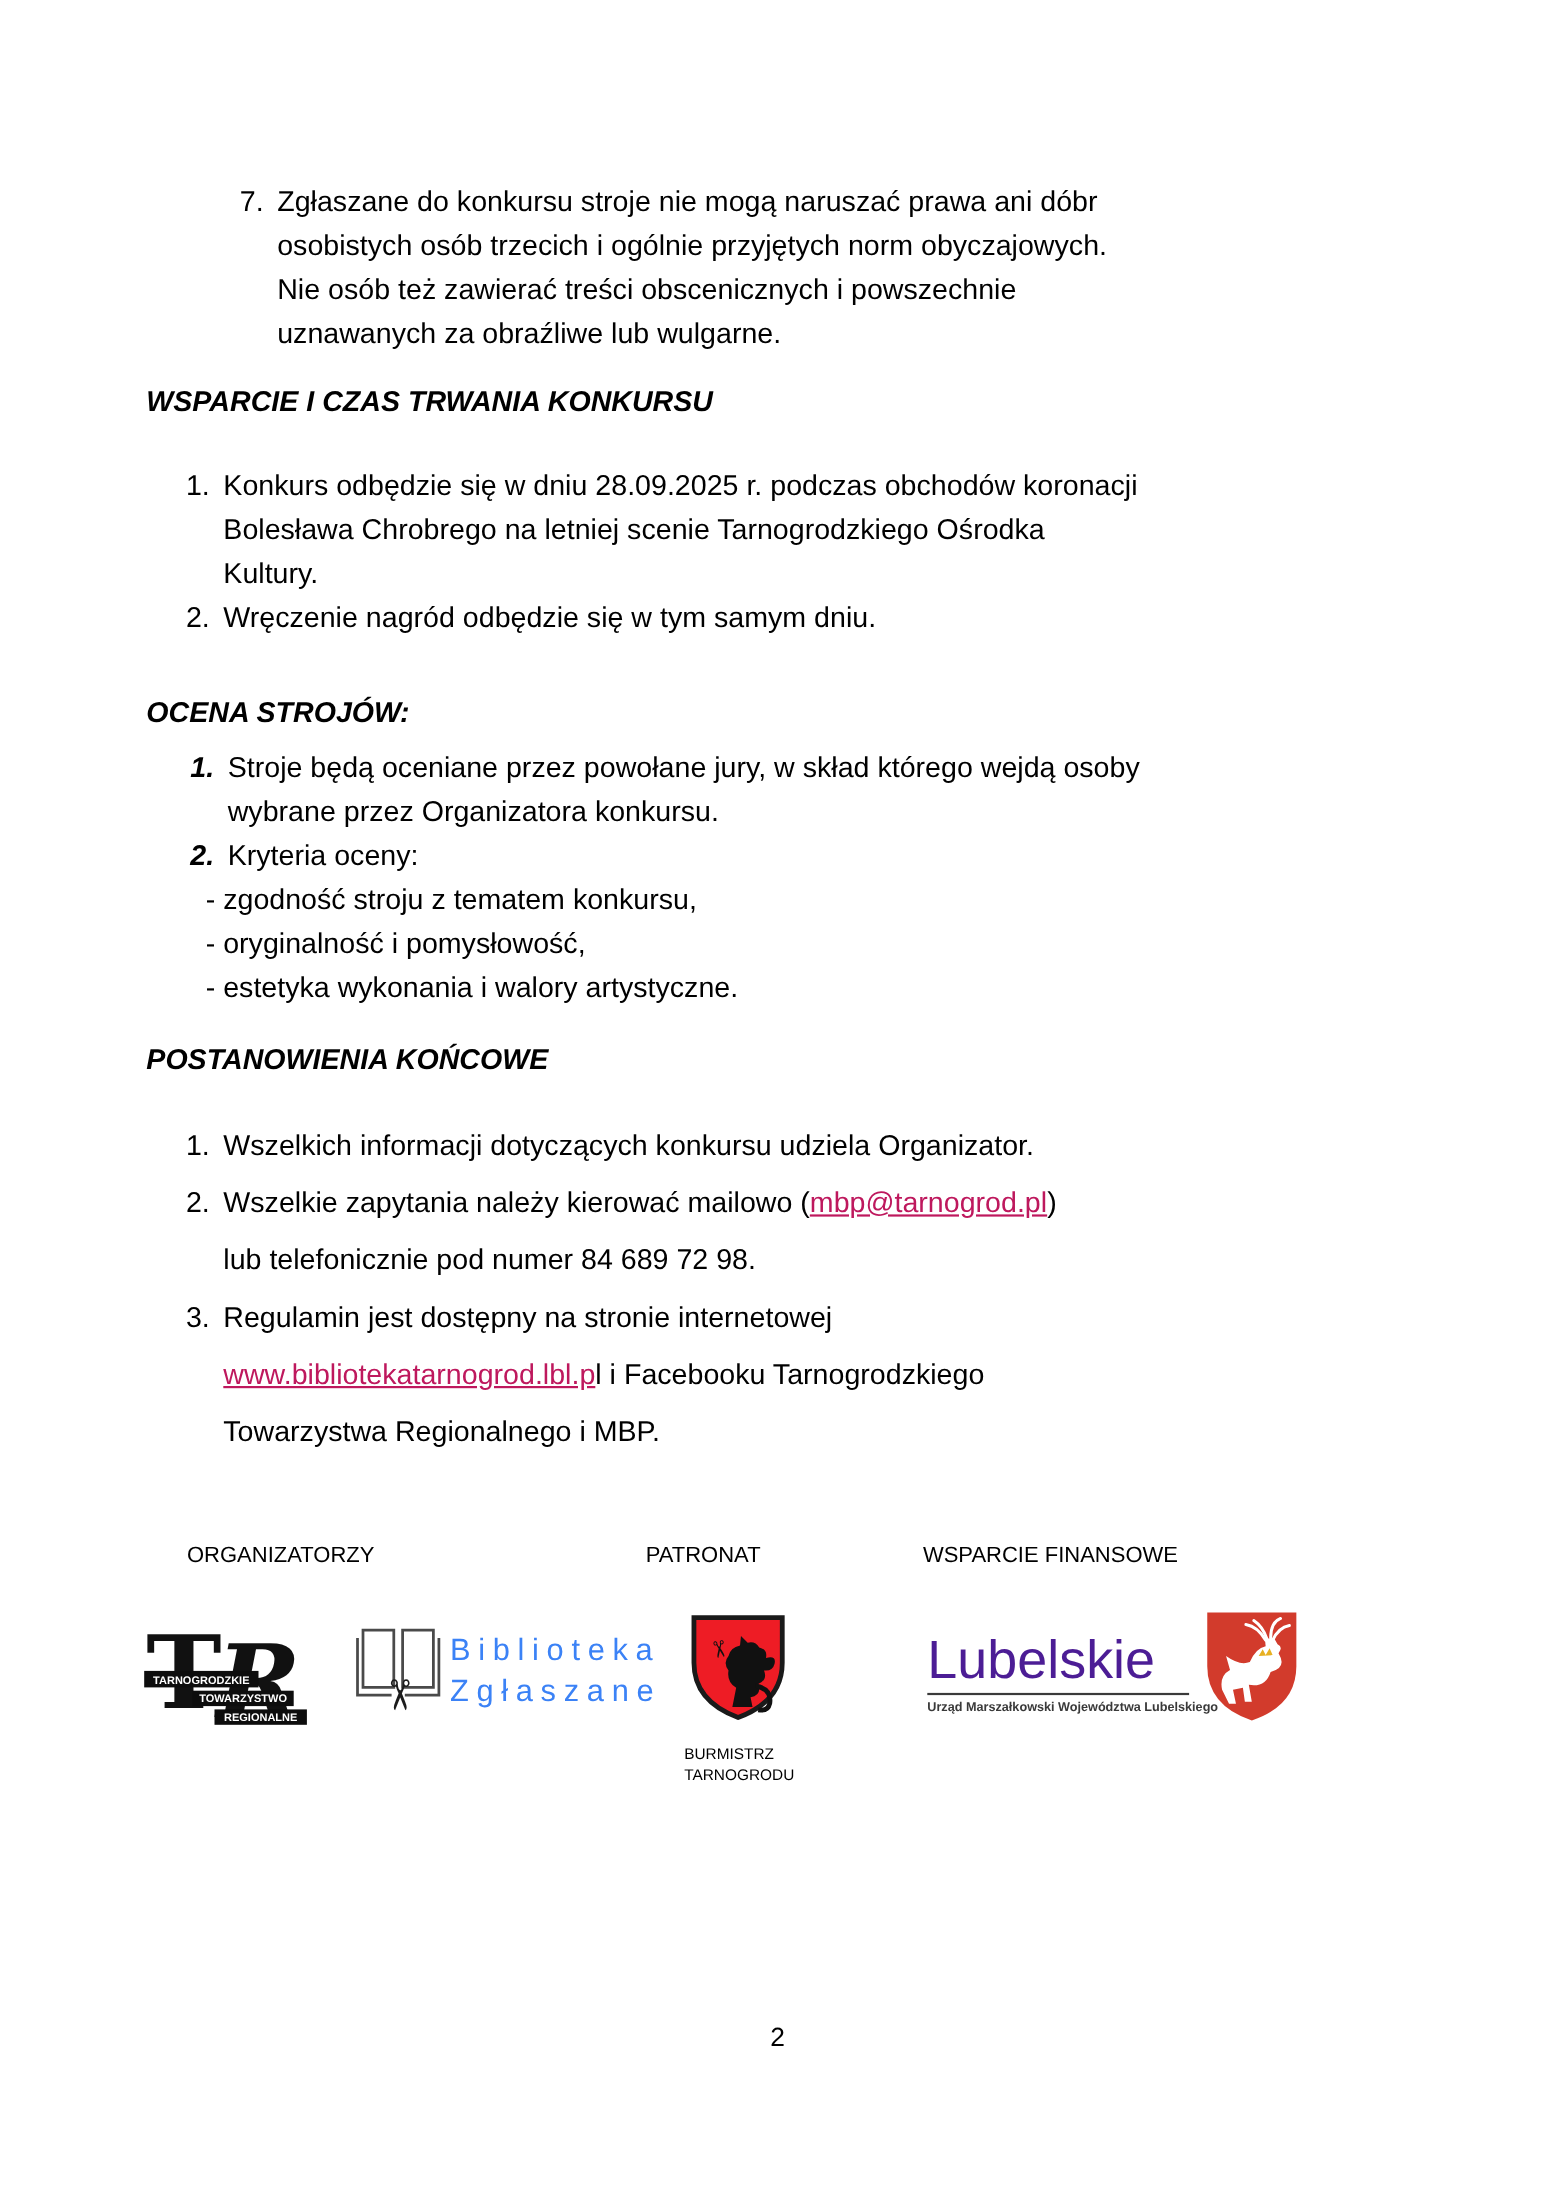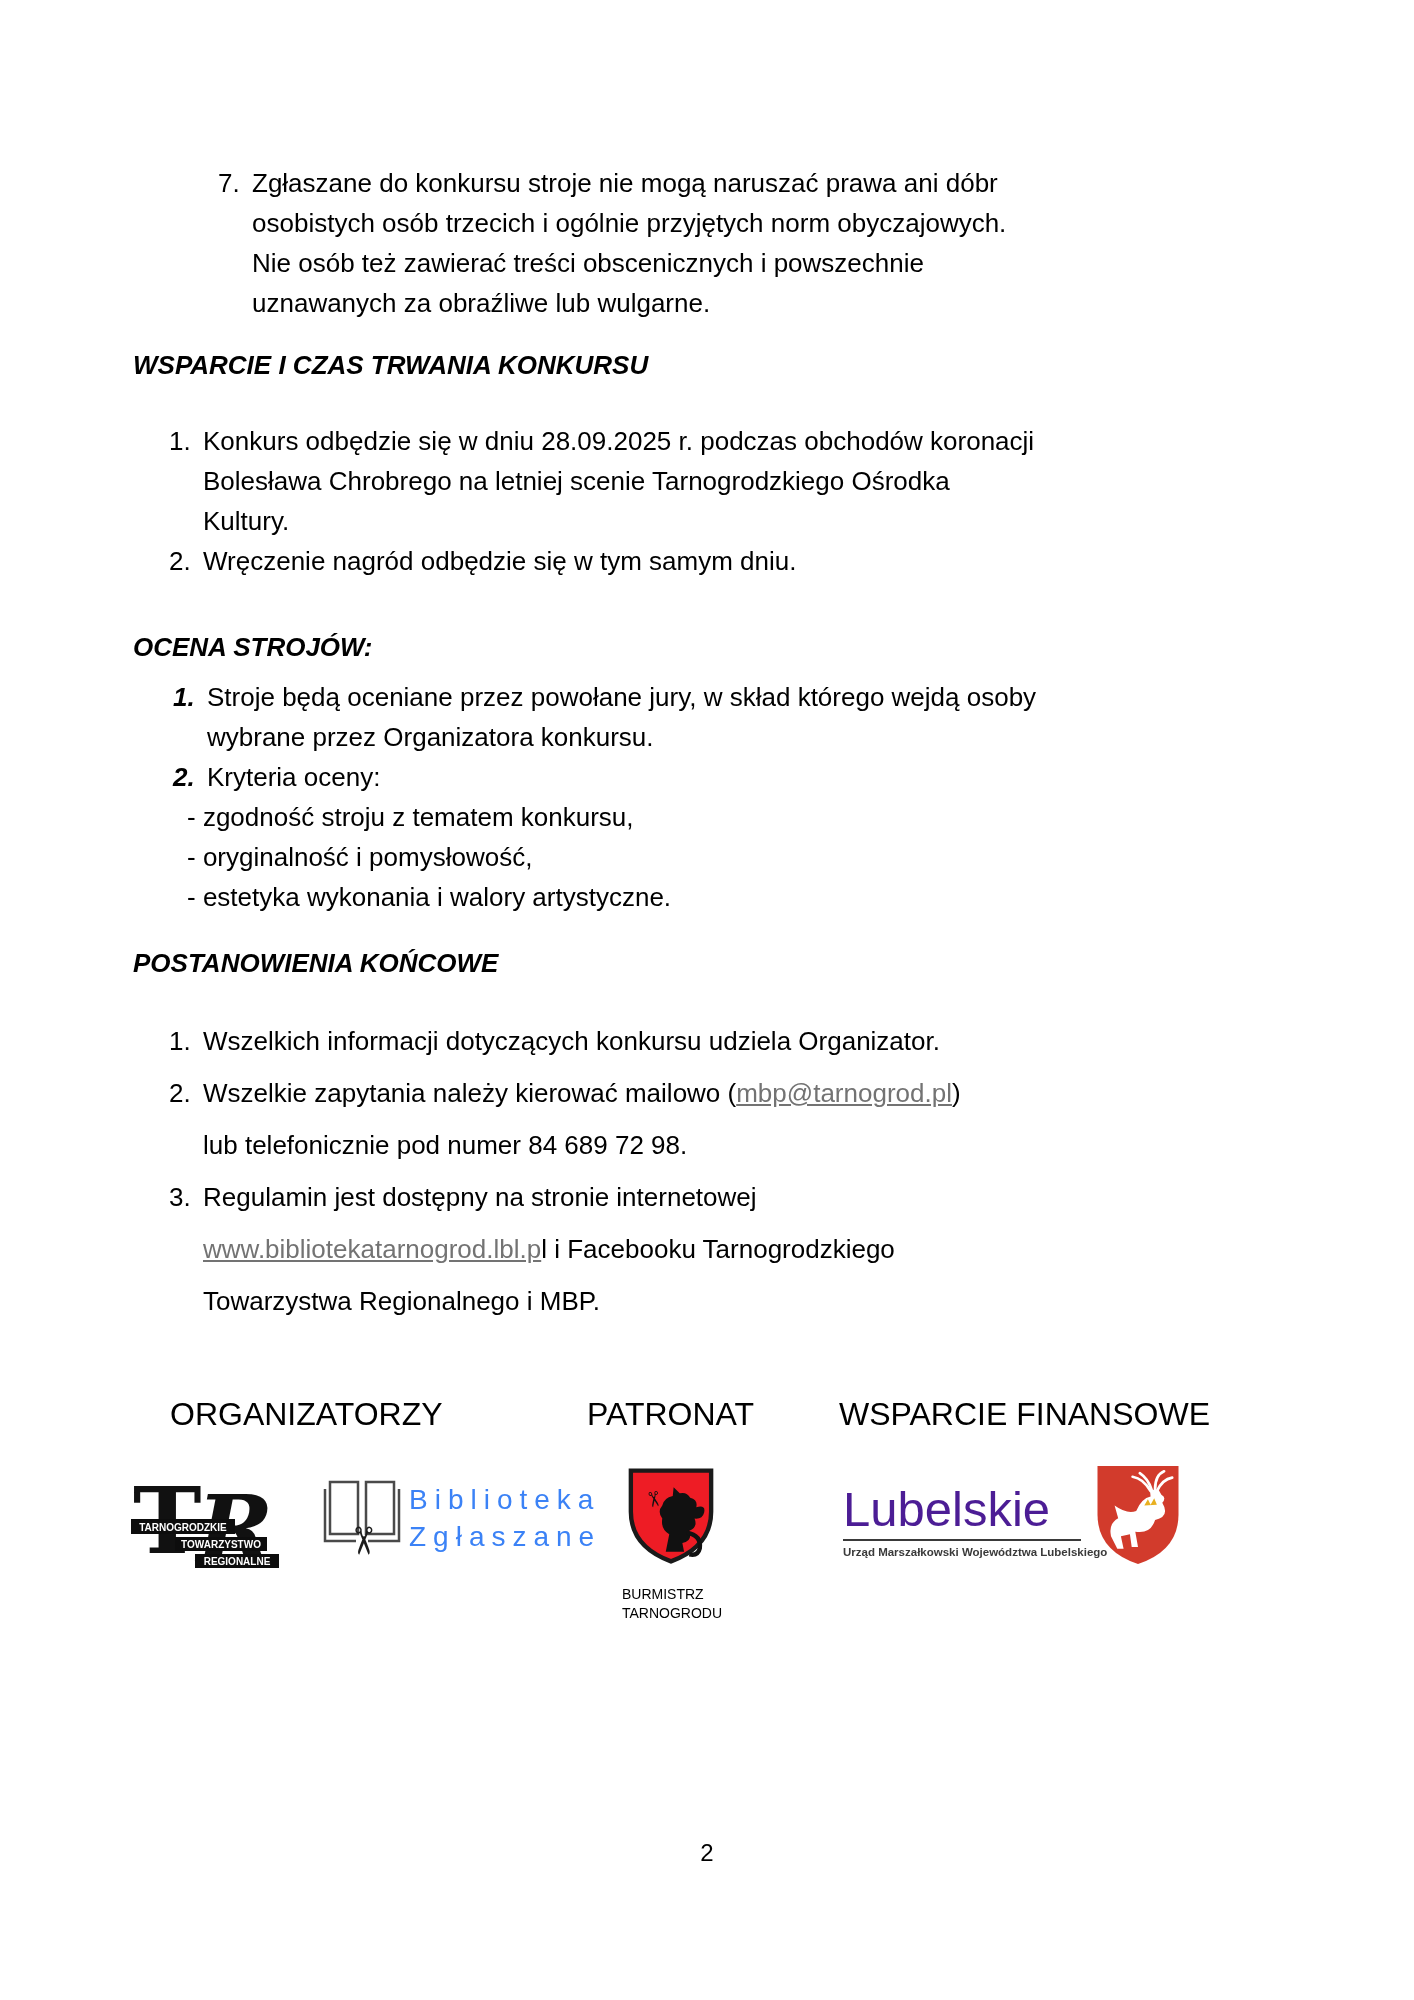--- a/index.html
+++ b/index.html
@@ -16,23 +16,23 @@
   .h2{margin-top:46px;margin-bottom:10px;}
   .h3{margin-top:26px;margin-bottom:32px;}
   .list.i7{margin-top:163px;}
   .item{display:flex;padding-left:36px;}
   .i7 .item{padding-left:85px;}
   .l2 .item{padding-left:40px;}
   .l2 .item.dash{padding-left:54px;}
   .item .num{flex:0 0 34px;}
   .l2 .item .num{font-weight:bold;font-style:italic;}
   .spaced{line-height:52px;}
-  a.lnk{color:#737373;text-decoration:underline;cursor:pointer;}
+  a.lnk{color:#be185d;text-decoration:underline;cursor:pointer;}
   
-  .colhdr{position:absolute;top:1396px;font-size:32px;line-height:36px;white-space:nowrap;}
+  .colhdr{position:absolute;top:1396px;font-size:20px;line-height:36px;white-space:nowrap;}
   .hdr-org{left:170px;}
   .hdr-pat{left:587px;}
   .hdr-wsp{left:839px;}
   .tr-logo{position:absolute;left:131px;top:1473px;}
   .bib-logo{position:absolute;left:321px;top:1477px;display:flex;align-items:flex-start;}
   .bib-text{margin-left:6px;color:#3b82f6;font-size:28px;line-height:37px;letter-spacing:7px;white-space:nowrap;padding-top:4px;}
   .pat-shield{position:absolute;left:627px;top:1468px;}
   .burm-caption{position:absolute;left:622px;top:1585px;font-size:14px;line-height:19px;color:#000;}
   .lub-logo{position:absolute;left:843px;top:1483px;width:240px;}
   .lub-title{color:#4c1d95;font-size:49px;line-height:52px;font-weight:normal;letter-spacing:0;}

